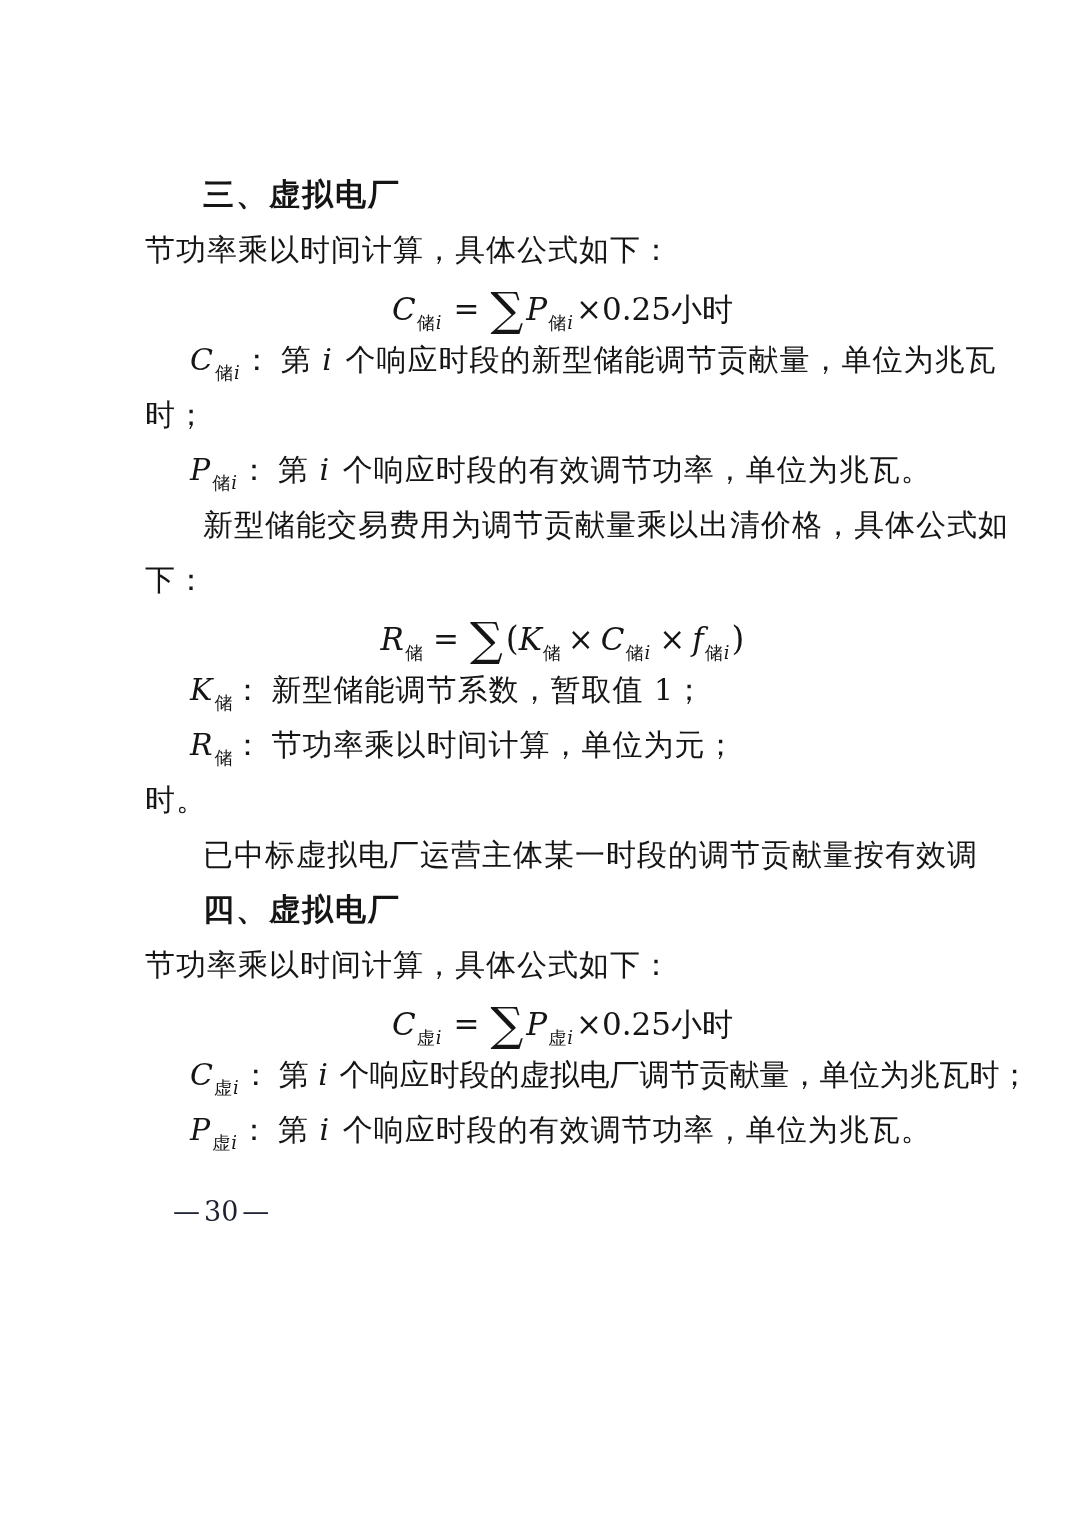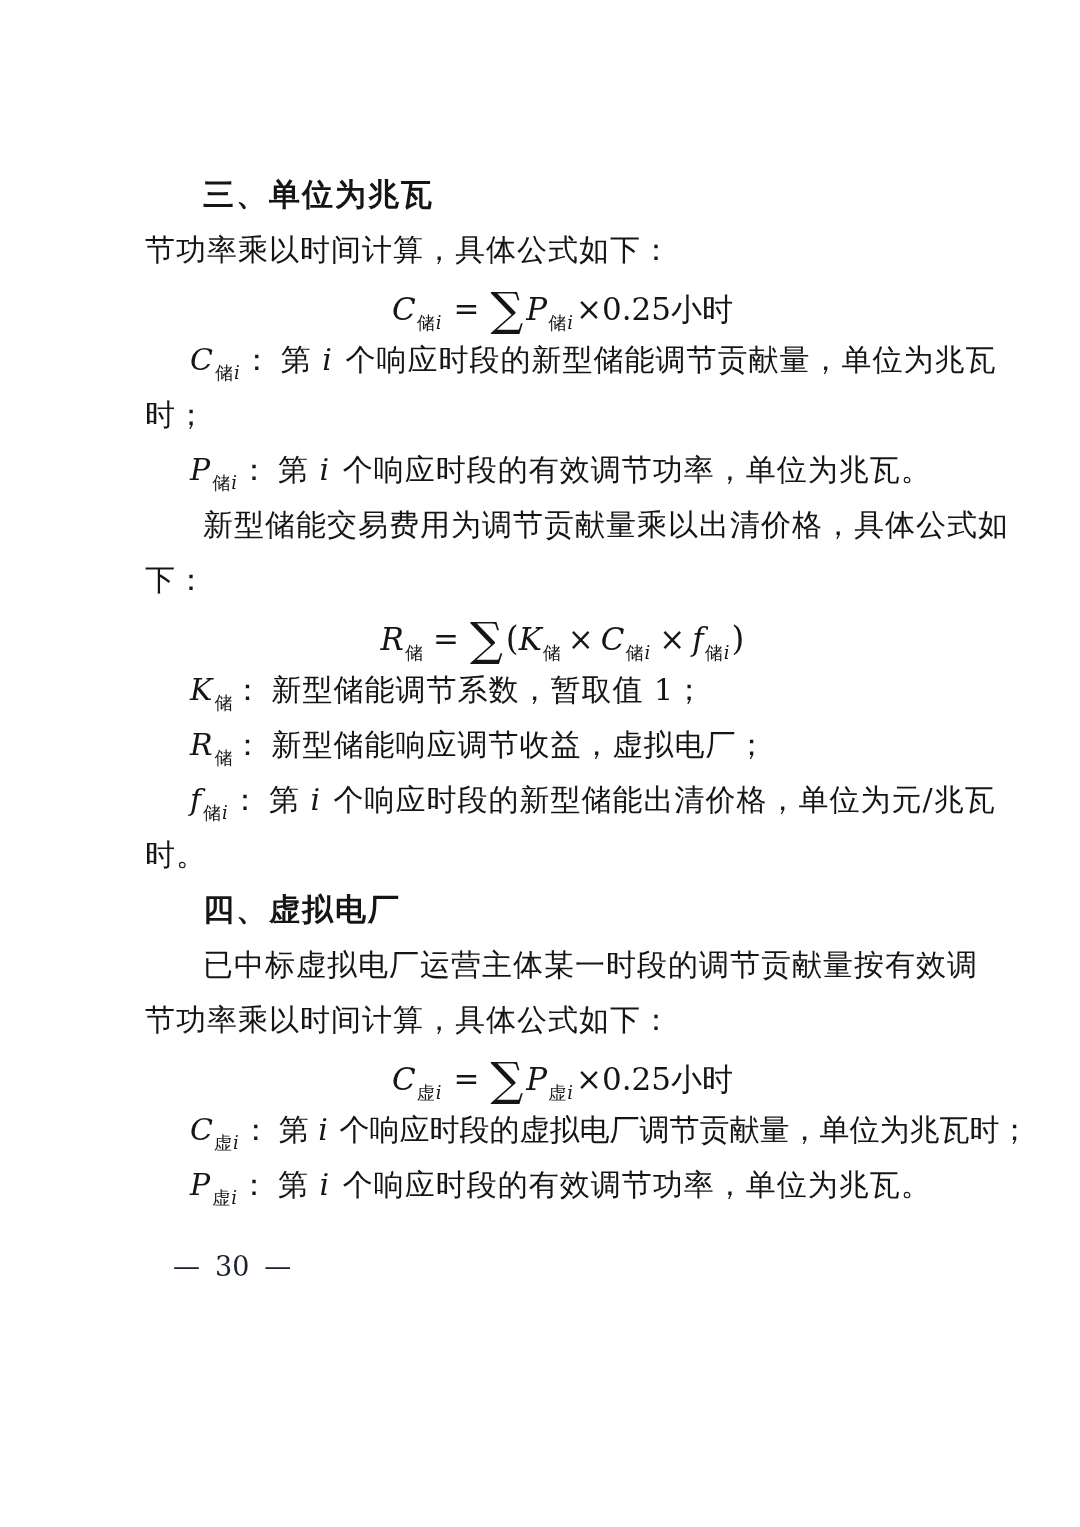--- a/index.html
+++ b/index.html
@@ -27,53 +27,52 @@
   .dcolon{margin-right:8px;}
   .feq{margin:0 10px;}
   .fop{margin:0 7px;}
   .ffac{margin-left:1px;}
   .msum{font-size:46px;font-weight:500;font-style:normal;position:relative;top:5px;margin:0 3px 0 1px;}
   .mparen{font-size:33px;}
   .footer{
     margin-top:30px;padding-left:28px;height:50px;line-height:50px;
     font-size:27px;letter-spacing:0;color:#1d2230;
   }
-  .footer .num{margin:0 15px;}
+  .footer .num{margin:0 4px;}
 </style>
 </head>
 <body>
 
 <div class="page">
 
-  <div class="line heading ind2">三、单位为兆瓦</div>
+  <div class="line heading ind2">三、虚拟电厂</div>
 
   <div class="line">节功率乘以时间计算，具体公式如下：</div>
 
   <div class="line formula"><span class="mvar">C</span><span class="msub">储</span><span class="msub mi">i</span><span class="feq">=</span><span class="msum">∑</span><span class="mvar">P</span><span class="msub">储</span><span class="msub mi">i</span><span class="ffac">×0.25</span><span>小时</span></div>
 
   <div class="line inddef"><span class="mvar">C</span><span class="msub">储</span><span class="msub mi">i</span><span class="dcolon">：</span><span>第 </span><span class="mvar mi">i</span><span> 个响应时段的新型储能调节贡献量，单位为兆瓦</span></div>
   <div class="line">时；</div>
 
   <div class="line inddef"><span class="mvar">P</span><span class="msub">储</span><span class="msub mi">i</span><span class="dcolon">：</span><span>第 </span><span class="mvar mi">i</span><span> 个响应时段的有效调节功率，单位为兆瓦。</span></div>
 
   <div class="line ind2">新型储能交易费用为调节贡献量乘以出清价格，具体公式如</div>
   <div class="line">下：</div>
 
   <div class="line formula"><span class="mvar">R</span><span class="msub">储</span><span class="feq">=</span><span class="msum">∑</span><span class="mparen">(</span><span class="mvar">K</span><span class="msub">储</span><span class="fop">×</span><span class="mvar">C</span><span class="msub">储</span><span class="msub mi">i</span><span class="fop">×</span><span class="mvar">f</span><span class="msub">储</span><span class="msub mi">i</span><span class="mparen">)</span></div>
 
   <div class="line inddef"><span class="mvar">K</span><span class="msub">储</span><span class="dcolon">：</span><span>新型储能调节系数，暂取值 1；</span></div>
 
-  <div class="line inddef"><span class="mvar">R</span><span class="msub">储</span><span class="dcolon">：</span><span>新型储能响应调节收益，虚拟电厂；</span></div>
+  <div class="line inddef"><span class="mvar">R</span><span class="msub">储</span><span class="dcolon">：</span><span>节功率乘以时间计算，单位为元；</span></div>
 
-  <div class="line inddef"><span class="mvar">f</span><span class="msub">储</span><span class="msub mi">i</span><span class="dcolon">：</span><span>第 </span><span class="mvar mi">i</span><span> 个响应时段的新型储能出清价格，单位为元/兆瓦</span></div>
   <div class="line">时。</div>
 
+  <div class="line ind2">已中标虚拟电厂运营主体某一时段的调节贡献量按有效调</div>
+
   <div class="line heading ind2">四、虚拟电厂</div>
-
-  <div class="line ind2">已中标虚拟电厂运营主体某一时段的调节贡献量按有效调</div>
   <div class="line">节功率乘以时间计算，具体公式如下：</div>
 
   <div class="line formula"><span class="mvar">C</span><span class="msub">虚</span><span class="msub mi">i</span><span class="feq">=</span><span class="msum">∑</span><span class="mvar">P</span><span class="msub">虚</span><span class="msub mi">i</span><span class="ffac">×0.25</span><span>小时</span></div>
 
   <div class="line inddef tight"><span class="mvar">C</span><span class="msub">虚</span><span class="msub mi">i</span><span class="dcolon">：</span><span>第 </span><span class="mvar mi">i</span><span> 个响应时段的虚拟电厂调节贡献量，单位为兆瓦时；</span></div>
 
   <div class="line inddef"><span class="mvar">P</span><span class="msub">虚</span><span class="msub mi">i</span><span class="dcolon">：</span><span>第 </span><span class="mvar mi">i</span><span> 个响应时段的有效调节功率，单位为兆瓦。</span></div>
 
 
   <div class="footer"><span>—</span><span class="num">30</span><span>—</span></div>

